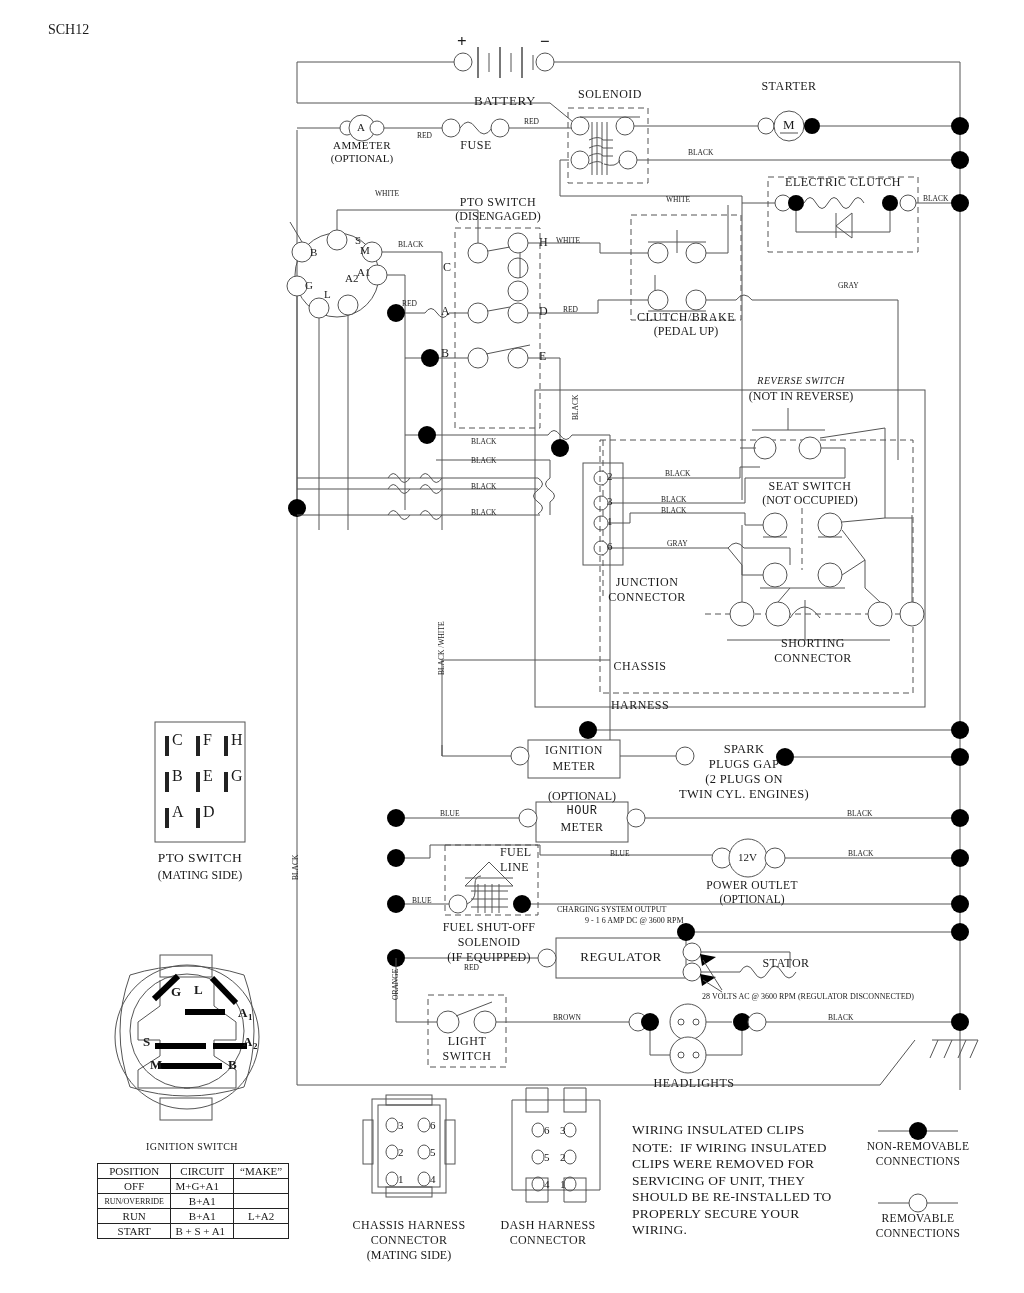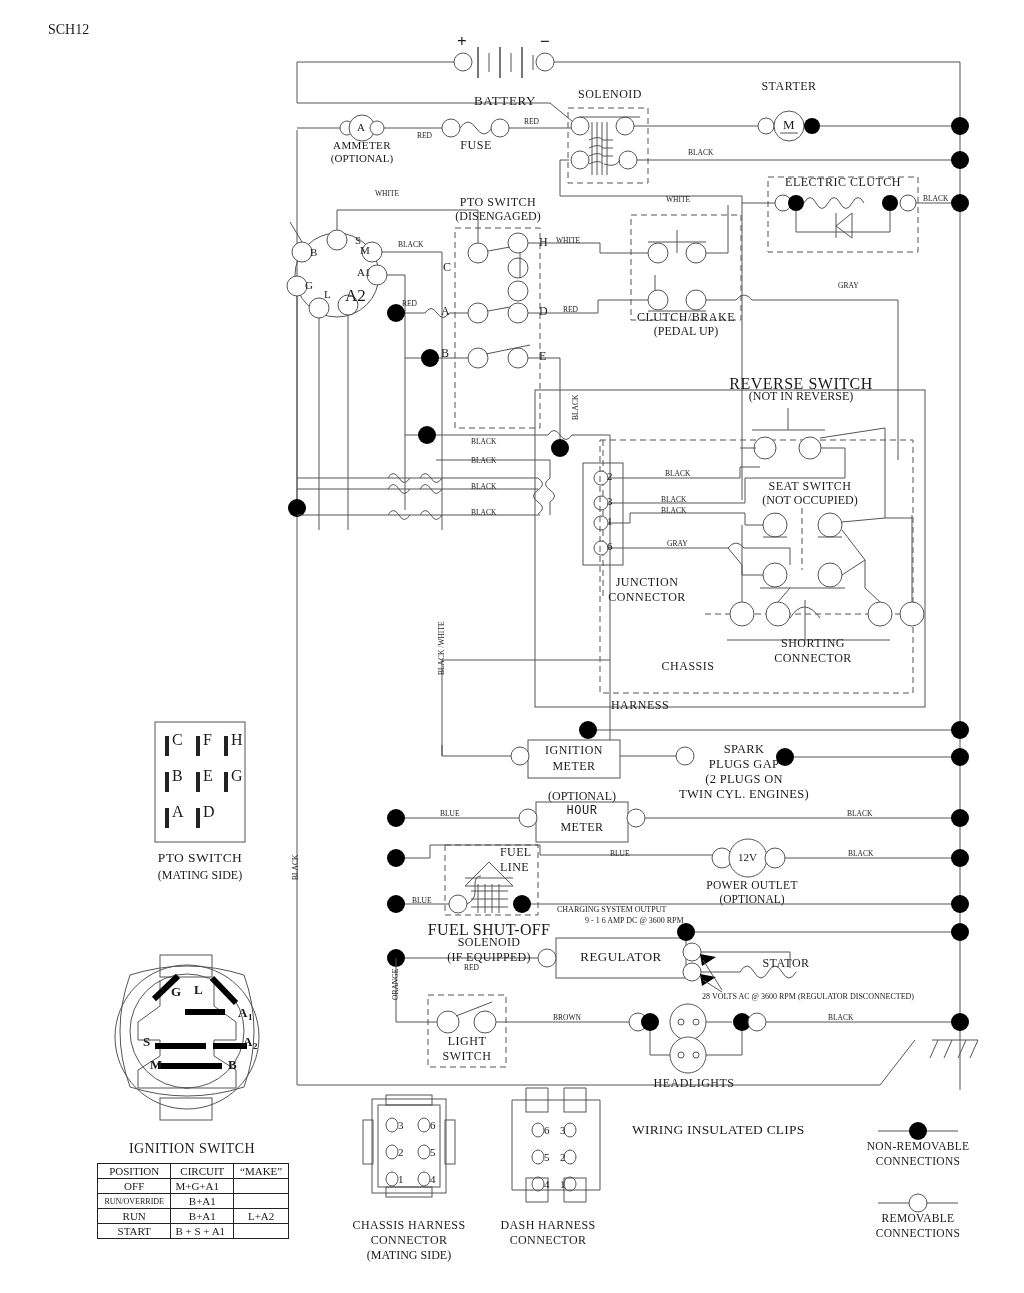--- a/index.html
+++ b/index.html
@@ -495,41 +495,41 @@
   <div class="lbl" style="left:375px;top:190px;font-size:7.5px;">WHITE</div>
   <div class="lbl ctr" style="left:498px;top:196px;font-size:12px;letter-spacing:.5px;">PTO SWITCH</div>
   <div class="lbl ctr" style="left:498px;top:210px;font-size:12px;">(DISENGAGED)</div>
 
   <div class="lbl" style="left:355px;top:234px;font-size:11px;">S</div>
   <div class="lbl" style="left:310px;top:246px;font-size:11px;">B</div>
   <div class="lbl" style="left:360px;top:244px;font-size:11px;">M</div>
   <div class="lbl" style="left:357px;top:266px;font-size:11px;">A1</div>
   <div class="lbl" style="left:305px;top:279px;font-size:11px;">G</div>
   <div class="lbl" style="left:324px;top:288px;font-size:11px;">L</div>
-  <div class="lbl" style="left:345px;top:286px;font-size:17px;">A2</div>
+  <div class="lbl" style="left:345px;top:272px;font-size:11px;">A2</div>
 
   <div class="lbl" style="left:398px;top:241px;font-size:7.5px;">BLACK</div>
   <div class="lbl" style="left:443px;top:261px;font-size:12px;">C</div>
   <div class="lbl" style="left:441px;top:305px;font-size:12px;">A</div>
   <div class="lbl" style="left:441px;top:347px;font-size:12px;">B</div>
   <div class="lbl" style="left:539px;top:236px;font-size:12px;">H</div>
   <div class="lbl" style="left:539px;top:305px;font-size:12px;">D</div>
   <div class="lbl" style="left:539px;top:350px;font-size:12px;">E</div>
   <div class="lbl" style="left:556px;top:237px;font-size:7.5px;">WHITE</div>
   <div class="lbl" style="left:666px;top:196px;font-size:7.5px;">WHITE</div>
   <div class="lbl" style="left:402px;top:300px;font-size:7.5px;">RED</div>
   <div class="lbl" style="left:563px;top:306px;font-size:7.5px;">RED</div>
 
   <div class="lbl ctr" style="left:686px;top:311px;font-size:12px;letter-spacing:.5px;">CLUTCH/BRAKE</div>
   <div class="lbl ctr" style="left:686px;top:325px;font-size:12px;">(PEDAL UP)</div>
   <div class="lbl" style="left:838px;top:282px;font-size:7.5px;">GRAY</div>
 
   <div class="lbl vert" style="left:572px;top:420px;font-size:7.5px;transform:rotate(-90deg);transform-origin:left top;">BLACK</div>
 
-  <div class="lbl ctr" style="left:801px;top:375px;font-size:16px;letter-spacing:.5px;">REVERSE SWITCH</div>
+  <div class="lbl ctr" style="left:801px;top:375px;font-size:10px;letter-spacing:.5px;font-style:italic;">REVERSE SWITCH</div>
   <div class="lbl ctr" style="left:801px;top:390px;font-size:12px;">(NOT IN REVERSE)</div>
   <div class="lbl ctr" style="left:810px;top:480px;font-size:12px;letter-spacing:.5px;">SEAT SWITCH</div>
   <div class="lbl ctr" style="left:810px;top:494px;font-size:12px;">(NOT OCCUPIED)</div>
 
   <div class="lbl" style="left:471px;top:438px;font-size:7.5px;">BLACK</div>
   <div class="lbl" style="left:471px;top:457px;font-size:7.5px;">BLACK</div>
   <div class="lbl" style="left:471px;top:483px;font-size:7.5px;">BLACK</div>
   <div class="lbl" style="left:471px;top:509px;font-size:7.5px;">BLACK</div>
   <div class="lbl" style="left:665px;top:470px;font-size:7.5px;">BLACK</div>
   <div class="lbl" style="left:661px;top:496px;font-size:7.5px;">BLACK</div>
@@ -537,21 +537,21 @@
   <div class="lbl" style="left:667px;top:540px;font-size:7.5px;">GRAY</div>
 
   <div class="lbl" style="left:607px;top:470px;font-size:11px;">2</div>
   <div class="lbl" style="left:607px;top:495px;font-size:11px;">3</div>
   <div class="lbl" style="left:607px;top:515px;font-size:11px;">1</div>
   <div class="lbl" style="left:607px;top:540px;font-size:11px;">6</div>
   <div class="lbl ctr" style="left:647px;top:576px;font-size:12px;letter-spacing:.5px;">JUNCTION</div>
   <div class="lbl ctr" style="left:647px;top:591px;font-size:12px;letter-spacing:.5px;">CONNECTOR</div>
   <div class="lbl ctr" style="left:813px;top:637px;font-size:12px;letter-spacing:.5px;">SHORTING</div>
   <div class="lbl ctr" style="left:813px;top:652px;font-size:12px;letter-spacing:.5px;">CONNECTOR</div>
-  <div class="lbl ctr" style="left:640px;top:660px;font-size:12px;letter-spacing:.5px;margin-left:48px;">CHASSIS</div>
+  <div class="lbl ctr" style="left:640px;top:660px;font-size:12px;letter-spacing:.5px;">CHASSIS</div>
   <div class="lbl ctr" style="left:640px;top:675px;font-size:12px;letter-spacing:.5px;margin-top:24px;">HARNESS</div>
 
   <div class="lbl vert" style="left:438px;top:675px;font-size:7.5px;transform:rotate(-90deg);transform-origin:left top;">BLACK /WHITE</div>
   <div class="lbl vert" style="left:292px;top:880px;font-size:7.5px;transform:rotate(-90deg);transform-origin:left top;">BLACK</div>
   <div class="lbl vert" style="left:392px;top:1000px;font-size:7.5px;transform:rotate(-90deg);transform-origin:left top;">ORANGE</div>
 
   <div class="lbl ctr" style="left:574px;top:744px;font-size:12px;letter-spacing:.5px;">IGNITION</div>
   <div class="lbl ctr" style="left:574px;top:760px;font-size:12px;letter-spacing:.5px;">METER</div>
   <div class="lbl ctr" style="left:744px;top:742px;font-size:12.5px;letter-spacing:.3px;">SPARK</div>
   <div class="lbl ctr" style="left:744px;top:757px;font-size:12.5px;letter-spacing:.3px;">PLUGS GAP</div>
@@ -559,21 +559,21 @@
   <div class="lbl ctr" style="left:744px;top:787px;font-size:12.5px;letter-spacing:.3px;">TWIN CYL. ENGINES)</div>
 
   <div class="lbl ctr" style="left:582px;top:790px;font-size:12px;">(OPTIONAL)</div>
   <div class="lbl ctr" style="left:582px;top:805px;font-size:12px;letter-spacing:.5px;font-family:Liberation Mono, monospace;">HOUR</div>
   <div class="lbl ctr" style="left:582px;top:821px;font-size:12px;letter-spacing:.5px;">METER</div>
   <div class="lbl" style="left:440px;top:810px;font-size:7.5px;">BLUE</div>
   <div class="lbl" style="left:847px;top:810px;font-size:7.5px;">BLACK</div>
 
   <div class="lbl" style="left:500px;top:846px;font-size:12px;letter-spacing:.4px;">FUEL</div>
   <div class="lbl" style="left:500px;top:861px;font-size:12px;letter-spacing:.4px;">LINE</div>
-  <div class="lbl ctr" style="left:489px;top:921px;font-size:16px;letter-spacing:.3px;">FUEL SHUT-OFF</div>
+  <div class="lbl ctr" style="left:489px;top:921px;font-size:12px;letter-spacing:.3px;">FUEL SHUT-OFF</div>
   <div class="lbl ctr" style="left:489px;top:936px;font-size:12px;letter-spacing:.3px;">SOLENOID</div>
   <div class="lbl ctr" style="left:489px;top:951px;font-size:12px;letter-spacing:.3px;">(IF EQUIPPED)</div>
   <div class="lbl" style="left:610px;top:850px;font-size:7.5px;">BLUE</div>
   <div class="lbl" style="left:412px;top:897px;font-size:7.5px;">BLUE</div>
   <div class="lbl" style="left:848px;top:850px;font-size:7.5px;">BLACK</div>
 
   <div class="lbl" style="left:738px;top:851px;font-size:11px;">12V</div>
   <div class="lbl ctr" style="left:752px;top:879px;font-size:11.5px;letter-spacing:.3px;">POWER OUTLET</div>
   <div class="lbl ctr" style="left:752px;top:893px;font-size:11.5px;">(OPTIONAL)</div>
 
@@ -604,21 +604,21 @@
   <div class="lbl" style="left:171px;top:985px;font-size:13px;font-weight:bold;">G</div>
   <div class="lbl" style="left:194px;top:983px;font-size:13px;font-weight:bold;">L</div>
   <div class="lbl" style="left:238px;top:1006px;font-size:13px;font-weight:bold;">A</div>
   <div class="lbl" style="left:248px;top:1012px;font-size:9px;font-weight:bold;">1</div>
   <div class="lbl" style="left:243px;top:1035px;font-size:13px;font-weight:bold;">A</div>
   <div class="lbl" style="left:253px;top:1041px;font-size:9px;font-weight:bold;">2</div>
   <div class="lbl" style="left:143px;top:1035px;font-size:13px;font-weight:bold;">S</div>
   <div class="lbl" style="left:150px;top:1058px;font-size:13px;font-weight:bold;">M</div>
   <div class="lbl" style="left:228px;top:1058px;font-size:13px;font-weight:bold;">B</div>
 
-  <div class="lbl ctr" style="left:192px;top:1141px;font-size:14px;letter-spacing:.4px;">IGNITION SWITCH</div>
+  <div class="lbl ctr" style="left:192px;top:1141px;font-size:10px;letter-spacing:.4px;">IGNITION SWITCH</div>
 
   <table class="ign" style="left:97px;top:1163px;width:192px;">
     <tbody>
         <tr>
       <td class="hdr">POSITION</td>
       <td class="hdr">CIRCUIT</td>
       <td class="hdr" style="border-left:none;">“MAKE”</td>
     </tr>
     <tr>
       <td>OFF</td>
@@ -656,19 +656,25 @@
   <div class="lbl" style="left:544px;top:1124px;font-size:11px;">6</div>
   <div class="lbl" style="left:560px;top:1124px;font-size:11px;">3</div>
   <div class="lbl" style="left:544px;top:1151px;font-size:11px;">5</div>
   <div class="lbl" style="left:560px;top:1151px;font-size:11px;">2</div>
   <div class="lbl" style="left:544px;top:1178px;font-size:11px;">4</div>
   <div class="lbl" style="left:560px;top:1178px;font-size:11px;">1</div>
   <div class="lbl ctr" style="left:548px;top:1219px;font-size:12px;letter-spacing:.4px;">DASH HARNESS</div>
   <div class="lbl ctr" style="left:548px;top:1234px;font-size:12px;letter-spacing:.4px;">CONNECTOR</div>
 
   <div class="lbl" style="left:632px;top:1122px;font-size:13.5px;letter-spacing:.2px;">WIRING INSULATED CLIPS</div>
+  <div class="lbl" style="left:632px;top:1140px;font-size:13.5px;line-height:1.22;letter-spacing:.2px;">NOTE:  IF WIRING INSULATED
+CLIPS WERE REMOVED FOR
+SERVICING OF UNIT, THEY
+SHOULD BE RE-INSTALLED TO
+PROPERLY SECURE YOUR
+WIRING.</div>
 
   <div class="lbl ctr" style="left:918px;top:1140px;font-size:11.5px;letter-spacing:.3px;">NON-REMOVABLE</div>
   <div class="lbl ctr" style="left:918px;top:1155px;font-size:11.5px;letter-spacing:.3px;">CONNECTIONS</div>
   <div class="lbl ctr" style="left:918px;top:1212px;font-size:11.5px;letter-spacing:.3px;">REMOVABLE</div>
   <div class="lbl ctr" style="left:918px;top:1227px;font-size:11.5px;letter-spacing:.3px;">CONNECTIONS</div>
 
 </div>
 
 </body></html>

